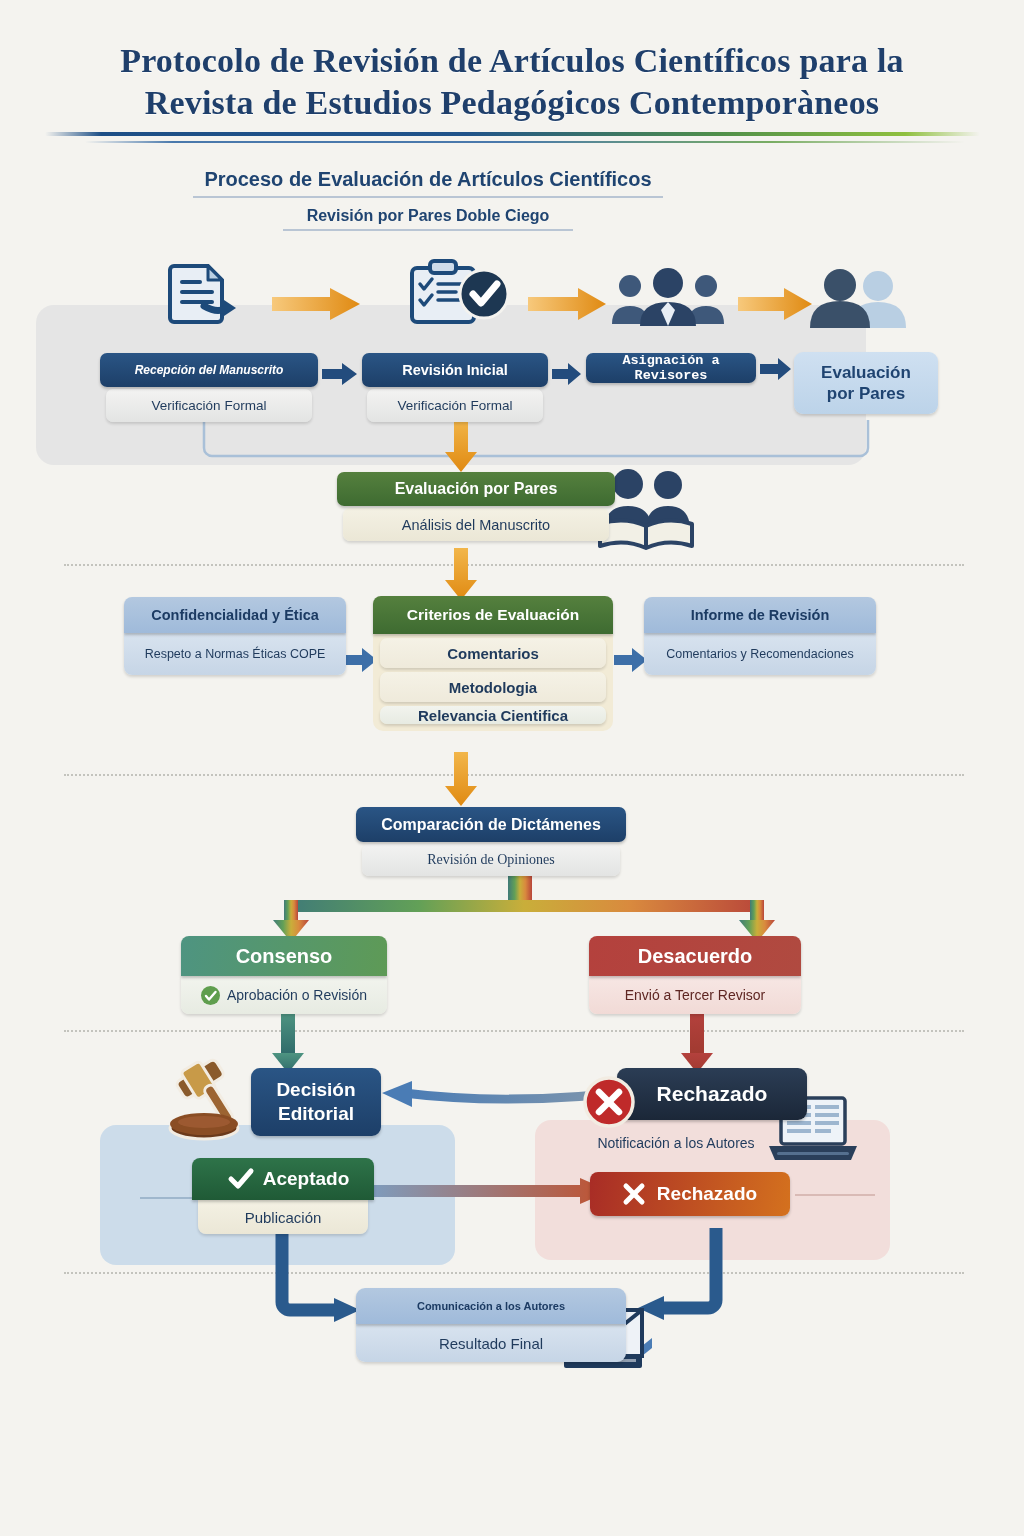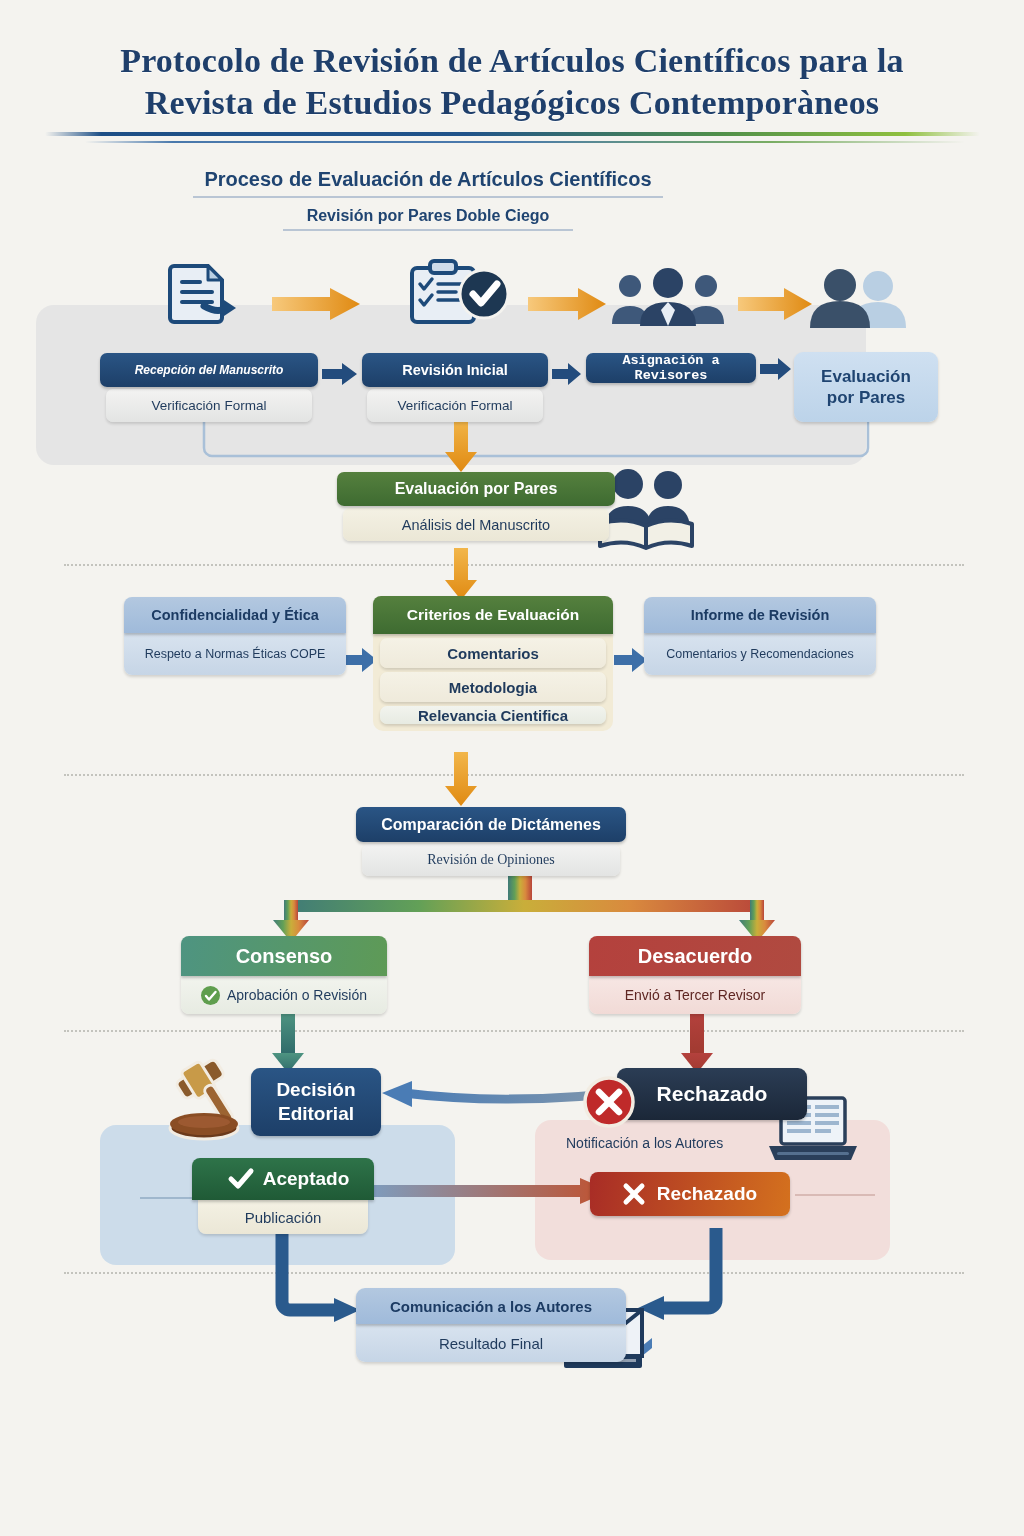--- a/index.html
+++ b/index.html
@@ -233,21 +233,21 @@
   <div class="node-head h-blue" style="height:30px; font-size:13.5px;">Asignación a Revisores</div>
 </div>
 
 <div class="arrow" style="left:760px; top:358px;">
   <svg width="32" height="22" viewBox="0 0 32 22">
       <path d="M0 6 h18 v-6 l13 11 l-13 11 v-6 h-18 z" fill="#234c7d"></path>
     </svg>
 </div>
 
 <div class="node" id="node-peer-eval-top" style="left:794px; top:352px; width:144px;">
-  <div class="node-head h-lightblue" style="height:70px; font-size:17px; line-height:21px; flex-direction:column; border-radius:9px;">
+  <div class="node-head h-lightblue" style="height:62px; font-size:17px; line-height:21px; flex-direction:column; border-radius:9px;">
     <span>Evaluación</span>
     <span>por Pares</span>
   </div>
 </div>
 
 <div class="arrow" style="left:196px; top:420px;">
   <svg width="680" height="52" viewBox="0 0 680 52">
     <path d="M8 0 v28 a8 8 0 0 0 8 8 h648 a8 8 0 0 0 8 -8 v-28" fill="none" stroke="#a9c0d8" stroke-width="2.5"></path>
   </svg>
 </div>
@@ -481,21 +481,21 @@
       <rect x="20" y="25" width="24" height="4"></rect>
         <rect x="48" y="25" width="24" height="4"></rect>
       <rect x="20" y="33" width="24" height="4"></rect>
         <rect x="48" y="33" width="16" height="4"></rect>
     </g>
     <path d="M2 50 h88 l-6 14 h-76 z" fill="#2a3f5a"></path>
     <rect x="10" y="56" width="72" height="3" rx="1.5" fill="#55708f"></rect>
   </svg>
 </div>
 
-<div style="position:absolute; left:566px; top:1135px; width:220px; font-size:14px; color:#1f3a5c;">Notificación a los Autores</div>
+<div style="position:absolute; left:566px; top:1135px; width:220px; text-align:center; font-size:14px; color:#1f3a5c;">Notificación a los Autores</div>
 
 <div class="node" id="node-accepted" style="left:192px; top:1158px; width:182px;">
   <div class="node-head h-green2" style="height:42px; font-size:19px; gap:10px; border-radius:8px 8px 0 0;">
     <span>
       <svg width="24" height="20" viewBox="0 0 24 20">
           <polyline points="2,10 9,17 22,2" fill="none" stroke="#fff" stroke-width="5" stroke-linecap="round" stroke-linejoin="round"></polyline>
         </svg>
     </span>
     <span>Aceptado</span>
   </div>
@@ -538,21 +538,21 @@
 </div>
 
 <div class="arrow" style="left:620px; top:1228px;">
   <svg width="106" height="110" viewBox="0 0 106 110">
     <path d="M96 0 v72 a8 8 0 0 1 -8 8 h-50" fill="none" stroke="#2a5a8d" stroke-width="13"></path>
     <path d="M44 68 l-26 12 l26 12 z" fill="#2a5a8d"></path>
   </svg>
 </div>
 
 <div class="node" id="node-final" style="left:356px; top:1288px; width:270px;">
-  <div class="node-head h-steelblue" style="height:36px; font-size:15px; border-radius:9px 9px 0 0;">Comunicación a los Autores</div>
+  <div class="node-head h-steelblue" style="height:36px; font-size:11px; border-radius:9px 9px 0 0;">Comunicación a los Autores</div>
   <div class="node-sub s-bluegray" style="height:38px; font-size:15px; border-radius:0 0 9px 9px;">Resultado Final</div>
 </div>
 
 <div class="icon" style="left:564px; top:1302px; width:92px; height:70px;">
   <svg width="92" height="70" viewBox="0 0 92 70">
     <path d="M16 54 h62 l10 -8 v-10 l-10 8 z" fill="#4a7cb5"></path>
     <rect x="8" y="8" width="70" height="46" fill="#eef2f7" stroke="#1f3a5c" stroke-width="4"></rect>
     <path d="M8 8 l35 28 l35 -28" fill="none" stroke="#1f3a5c" stroke-width="4" stroke-linejoin="round"></path>
     <rect x="0" y="54" width="78" height="12" rx="2" fill="#1f3a5c"></rect>
     <rect x="6" y="57" width="66" height="3" fill="#eef2f7" opacity=".55"></rect>

